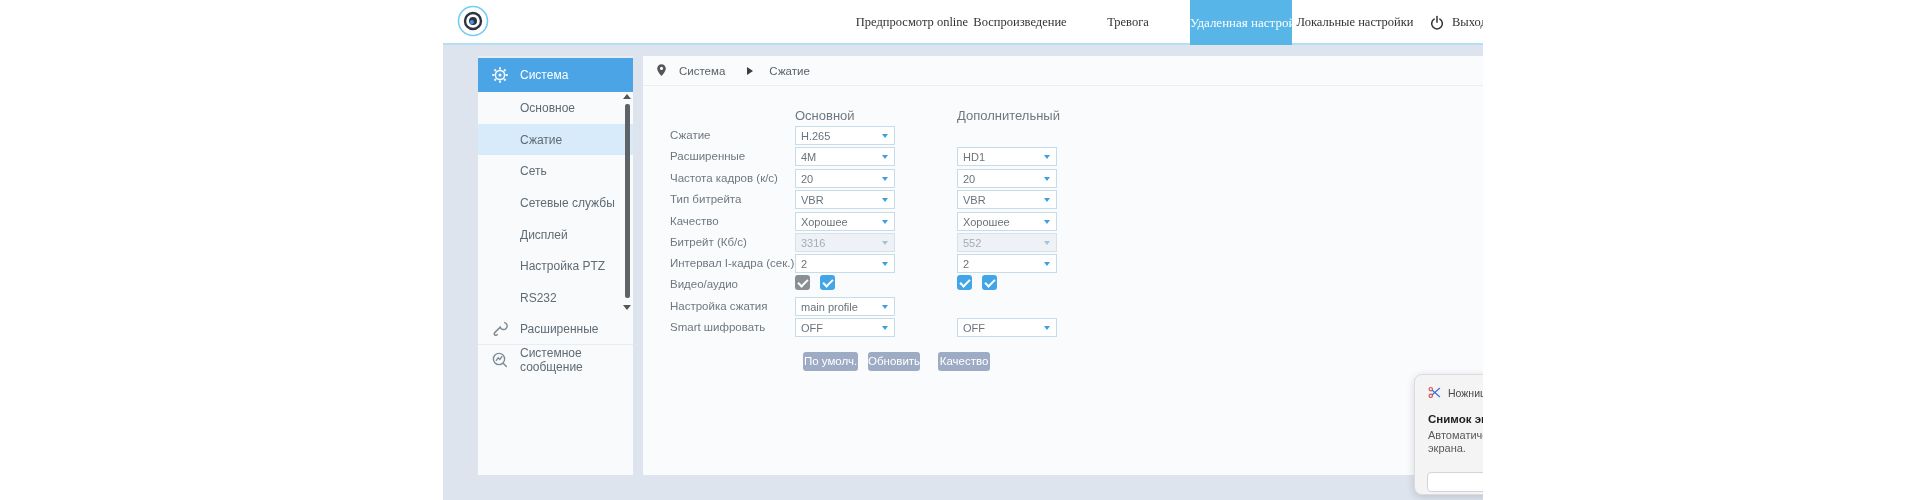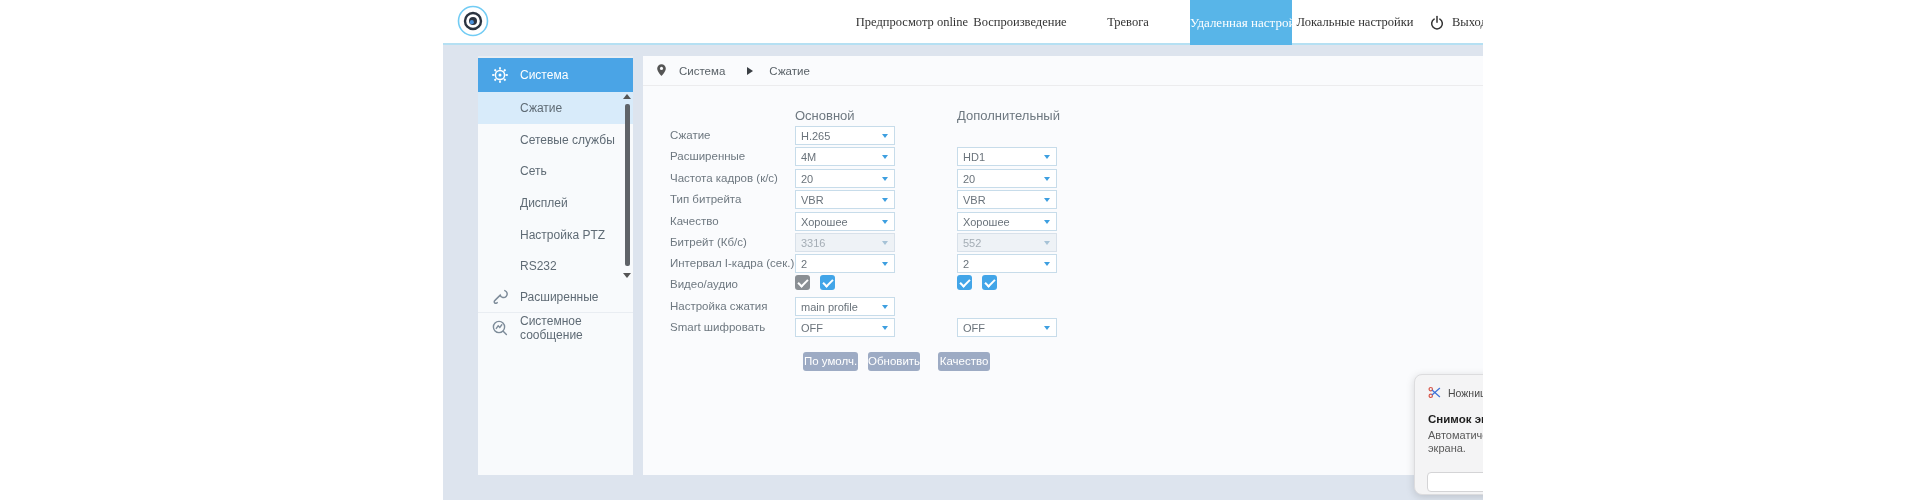--- a/index.html
+++ b/index.html
@@ -115,28 +115,31 @@
                 <line x1="13" y1="13" x2="14.5" y2="14.5"></line>
               <line x1="14.5" y1="3.5" x2="13" y2="5"></line>
                 <line x1="5" y1="13" x2="3.5" y2="14.5"></line>
             </g>
           </svg>
         </span>
         <span class="lbl">Система</span>
       </div>
 
       <div class="submenu">
+        <div class="sub-item">
+            <span>Основное</span>
+          </div>
         <div class="sub-item active">
             <span>Сжатие</span>
           </div>
         <div class="sub-item">
+            <span>Сеть</span>
+          </div>
+        <div class="sub-item">
             <span>Сетевые службы</span>
-          </div>
-        <div class="sub-item">
-            <span>Сеть</span>
           </div>
         <div class="sub-item">
             <span>Дисплей</span>
           </div>
         <div class="sub-item">
             <span>Настройка PTZ</span>
           </div>
         <div class="sub-item">
             <span>RS232</span>
           </div>

